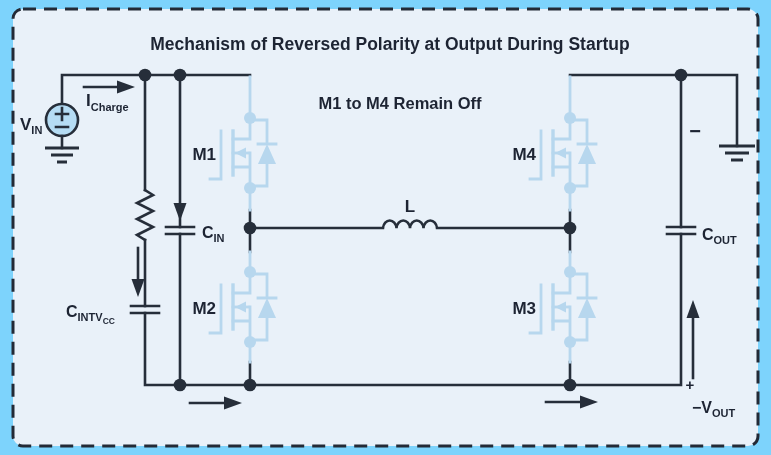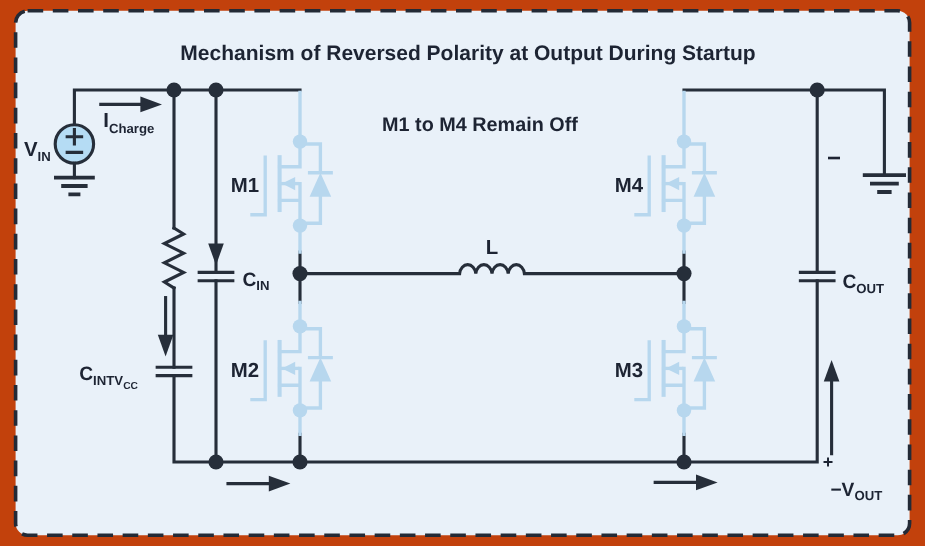--- a/index.html
+++ b/index.html
@@ -1,16 +1,16 @@
 <!DOCTYPE html>
 <html><head>
 <meta charset="utf-8">
 <style>
   html,body{margin:0;padding:0;background:#ffffff;}
-  .stage{position:relative;width:771px;height:455px;background:#c2410c;overflow:hidden;
+  .stage{position:relative;width:771px;height:455px;background:#7dd3fc;overflow:hidden;
          font-family:"Liberation Sans",sans-serif;}
   svg{position:absolute;left:0;top:0;}
   text{font-family:"Liberation Sans",sans-serif;font-weight:bold;fill:#1d2433;}
   .t-title{font-size:17.5px;}
   .t-note{font-size:16.5px;}
   .t-dev{font-size:17px;}
   .t-base{font-size:16px;}
   .t-sub{font-size:11px;}
   .t-subsub{font-size:8.5px;}
   .t-small{font-size:15px;}

